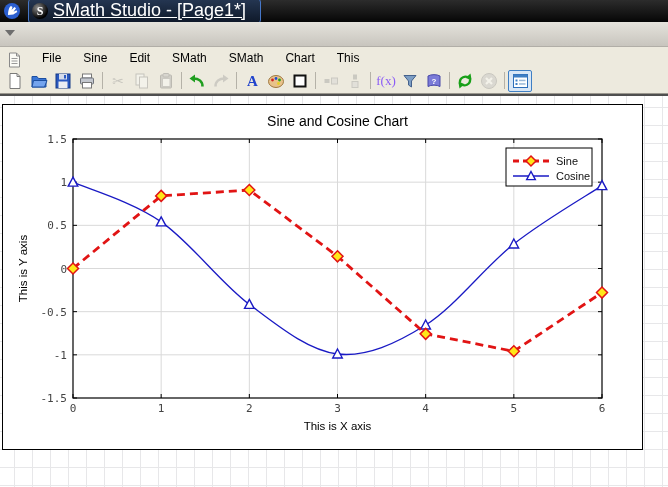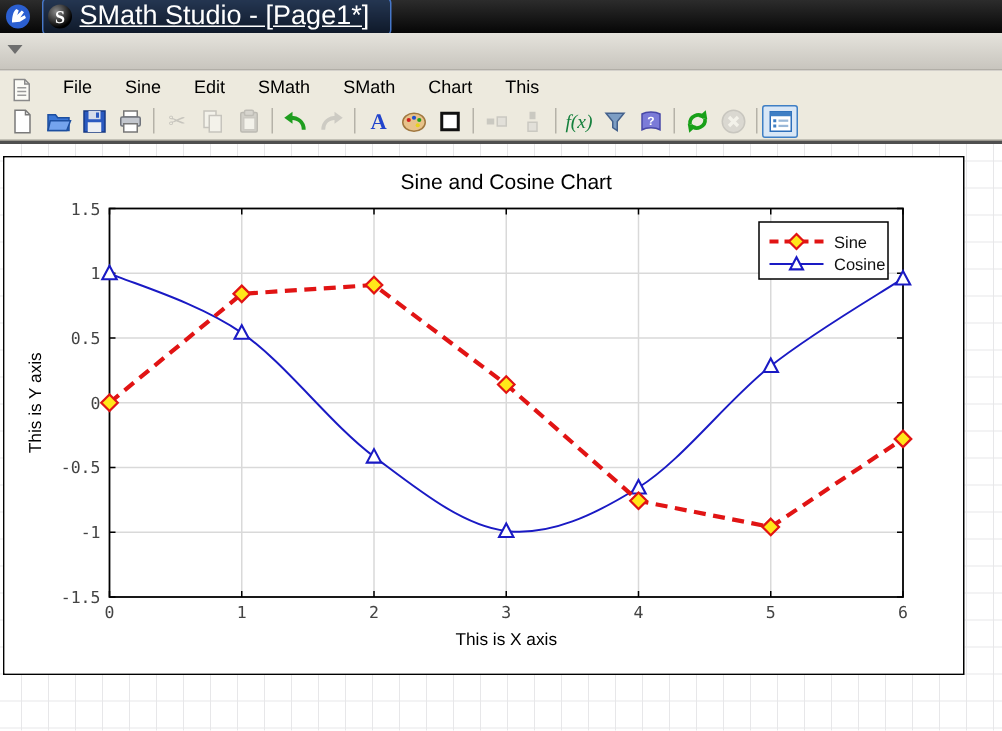--- a/index.html
+++ b/index.html
@@ -25,21 +25,21 @@
   .menu-items{display:flex;}
   .menu-item{padding:3px 11px;cursor:default;}
 
   
   .toolbar{height:25px;background:#edeade;display:flex;align-items:center;padding-left:3px;border-bottom:1px solid #9a978e;}
   .tb-btn{width:24px;height:22px;display:flex;align-items:center;justify-content:center;}
   .tb-sep{width:1px;height:17px;background:#b5b2a8;margin:0 3px;}
   .disabled{opacity:.38;filter:grayscale(100%);}
   .tb-active{border:1px solid #3f7fc4;background:#d9e7f6;border-radius:2px;width:22px;height:20px;}
   .glyph{font-family:"DejaVu Sans",sans-serif;font-size:14px;color:#8a8a8a;line-height:1;}
-  .fx{font-family:"Liberation Serif",serif;font-style:italic;font-size:13px;color:#15803d;}
+  .fx{font-family:"Liberation Serif",serif;font-size:13px;color:#8b5cf6;}
 
   
   .worksheet{position:relative;height:392px;border-top:2px solid #4f4f4f;background-color:#fff;
     background-image:linear-gradient(to right,#e7e7e9 1px,transparent 1px),
                      linear-gradient(to bottom,#e7e7e9 1px,transparent 1px);
     background-size:18px 18px;background-position:14px 11px;}
   .chart-element{position:absolute;left:2px;top:8px;width:641px;height:346px;
     box-sizing:border-box;background:#fff;border:1px solid #000;}
   .chart-element svg{display:block;}
 </style>

